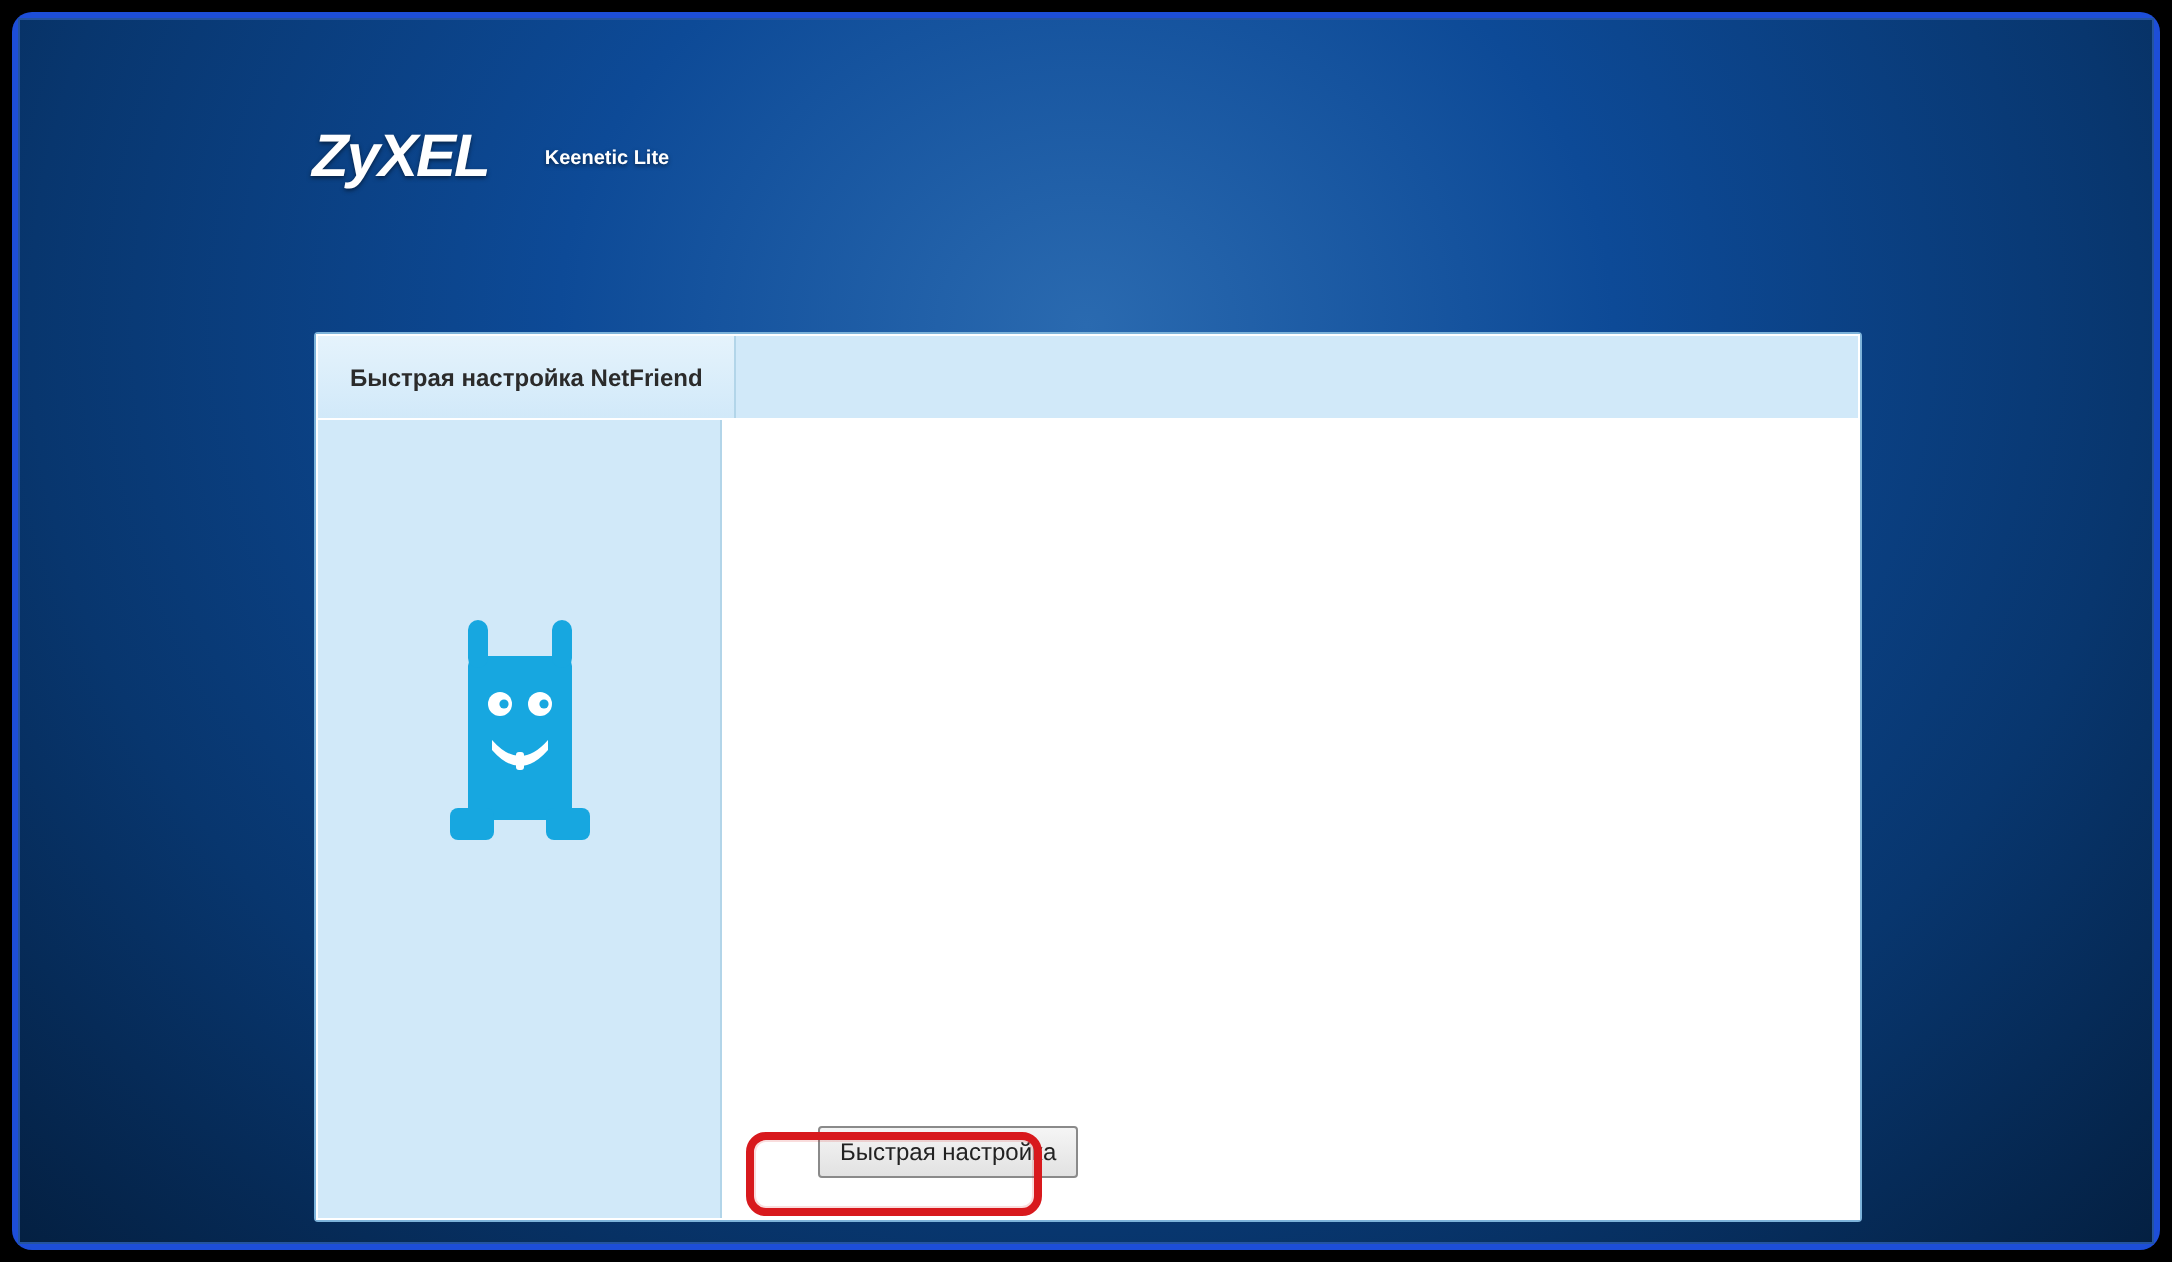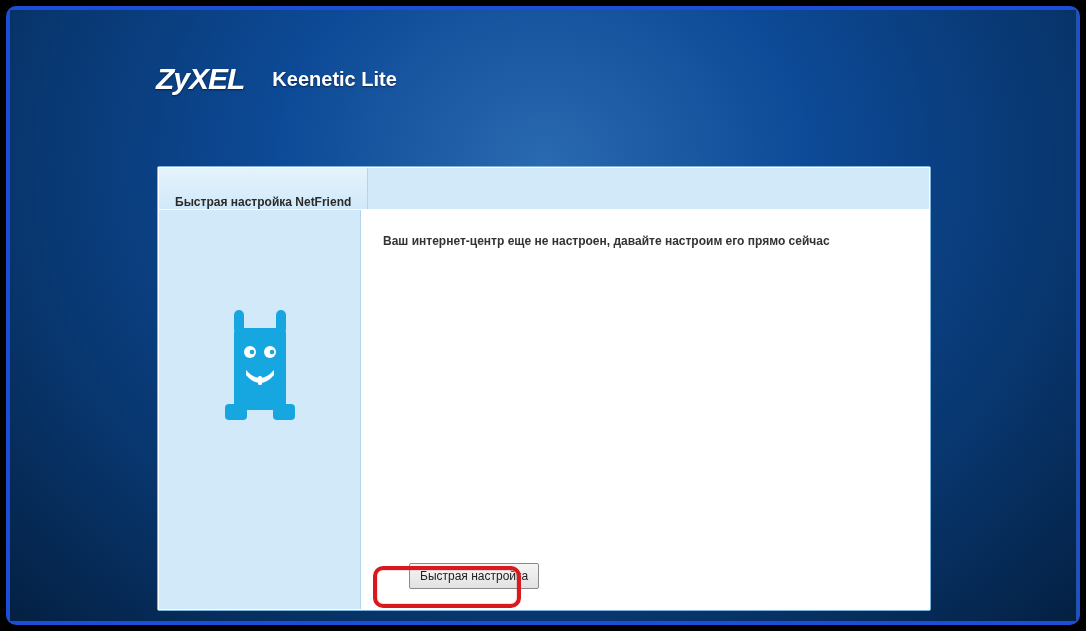--- a/index.html
+++ b/index.html
@@ -34,21 +34,21 @@
     font-family: "Arial Black", Arial, sans-serif;
     font-weight: 900;
     font-size: 30px;
     font-style: italic;
     letter-spacing: -1px;
     text-shadow: 0 1px 2px rgba(0,0,0,.5);
     margin-right: 28px;
   }
   .product {
     color: #fff;
-    font-size: 20px;
+    font-size: 10px;
     font-weight: bold;
     text-shadow: 0 1px 2px rgba(0,0,0,.5);
   }
   .panel-wrap {
     position: absolute;
     left: 147px; top: 156px;
     width: 774px; height: 445px;
     border: 1px solid #7db3da;
     border-radius: 2px;
   }
@@ -60,21 +60,21 @@
   }
   .tab-strip {
     height: 42px;
     border-bottom: 1px solid #fff;
     display: flex;
     font-size: 0;
   }
   .tab {
     height: 100%;
     padding: 0 16px;
-    display: flex; align-items: flex-end;
+    display: flex; align-items: center;
     border-right: 1px solid #b2d5e9;
     background: linear-gradient(#e5f3fc, #d1e9f9);
     font-size: 12px;
     font-weight: bold;
     color: #2b2b2b;
     cursor: pointer;
   }
   .panel-body {
     flex: 1;
     display: flex;
@@ -172,21 +172,20 @@
                 </g>
                 <g fill="#17a7e0">
                   <circle cx="31" cy="42" r="2.3"></circle>
                   <circle cx="51" cy="42" r="2.3"></circle>
                 </g>
               </svg>
             </span>
           </div>
 
           <div class="content">
-            <div class="heading">Ваш интернет-центр еще не настроен, давайте настроим его прямо сейчас</div>
 
             <div class="actions">
               <button class="btn">Быстрая настройка</button>
             </div>
           </div>
         </div>
 
       </div>
     </div>
 

